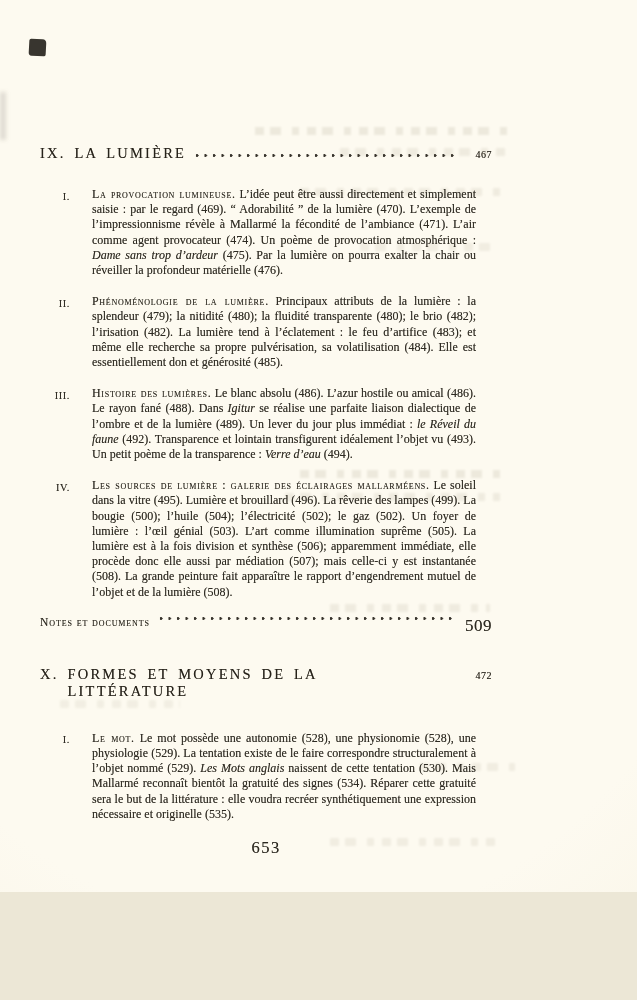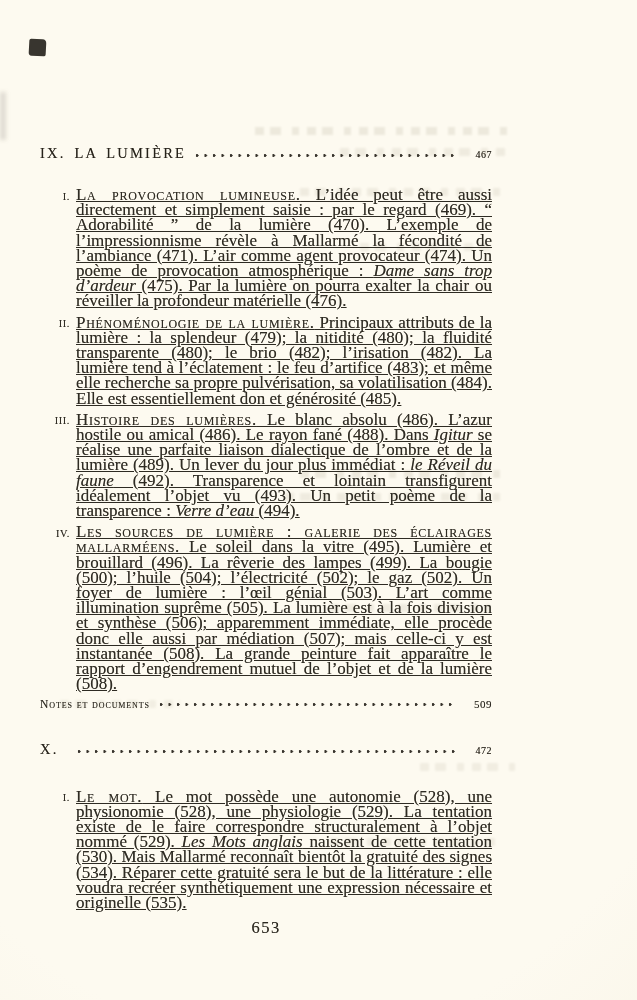--- a/index.html
+++ b/index.html
@@ -2,21 +2,21 @@
 <html lang="fr"><head>
 <meta charset="utf-8">
 <style>
   html,body{margin:0;padding:0;}
   body{
     background:#ece7d6;
     font-family:"Liberation Serif","DejaVu Serif",serif;
   }
   .page{
     position:relative;
-    width:637px;height:1000px;
+    width:637px;height:892px;
     overflow:hidden;
     background:radial-gradient(145% 120% at 45% 42%, #fdfaf0 52%, #f6f1e1 86%, #ebe5d2 100%);
     color:#2d2a22;
     text-shadow:0 0 .4px rgba(45,40,30,.5);
   }
   .toc{margin-left:40px;width:452px;padding-top:145px;}
   
   .chap{
     display:flex;align-items:baseline;
     margin:0 0 25px 0;
@@ -33,29 +33,29 @@
   }
   .pg{margin-left:2px;min-width:28px;text-align:right;font-size:10px;letter-spacing:.5px;}
   
   .entry{position:relative;padding-left:36px;margin-bottom:6px;}
   .num{
     position:absolute;left:0;top:1.5px;width:30px;
     text-align:right;font-size:10.3px;letter-spacing:.6px;line-height:15.2px;
     color:#2d2a22;
   }
   .body{
-    margin:0;font-size:17px;line-height:15.2px;
-    text-align:justify;color:#2e2b23;text-decoration:underline;
+    margin:16px;font-size:12px;line-height:15.2px;
+    text-align:justify;color:#2e2b23;
   }
   .sc{font-variant:small-caps;letter-spacing:.7px;}
   .it{font-style:italic;}
   
-  .notes{display:flex;align-items:center;font-size:11.6px;}
+  .notes{display:flex;align-items:flex-start;font-size:11.6px;}
   .notes .label{font-variant:small-caps;letter-spacing:.9px;}
-  .notes .pg{font-size:11px;}
+  .notes .pg{font-size:17px;}
   
   .intro{padding-left:36px;margin-bottom:8px;}
   
   .folio{margin-top:8px;text-align:center;font-size:16.5px;letter-spacing:1.5px;color:#2b2820;}
   
   .smudge{
     position:absolute;left:29px;top:39px;width:17px;height:17px;
     background:#221f1a;opacity:.9;border-radius:2px 4px 2px 3px;
     transform:rotate(3deg);
   }
@@ -121,20 +121,21 @@
       <div class="notes">
         <span class="label">Notes et documents</span>
         <span class="leader"></span>
         <span class="pg">509</span>
       </div>
     </section>
 
     <section>
       <h2 class="chap second">
         <span class="chnum">X.</span>
+        <span class="chtitle">FORMES ET MOYENS DE LA LITTÉRATURE</span>
         <span class="leader"></span>
         <span class="pg">472</span>
       </h2>
 
 
       <div>
           <div class="entry">
             <span class="num">I.</span>
             <p class="body"><span class="sc">Le mot.</span><span> Le mot possède une autonomie (528), une physionomie (528), une physiologie (529). La tentation existe de le faire correspondre structuralement à l’objet nommé (529). </span><span class="it">Les Mots anglais</span><span> naissent de cette tentation (530). Mais Mallarmé reconnaît bientôt la gratuité des signes (534). Réparer cette gratuité sera le but de la littérature : elle voudra recréer synthétiquement une expression nécessaire et originelle (535).</span></p>
           </div>

